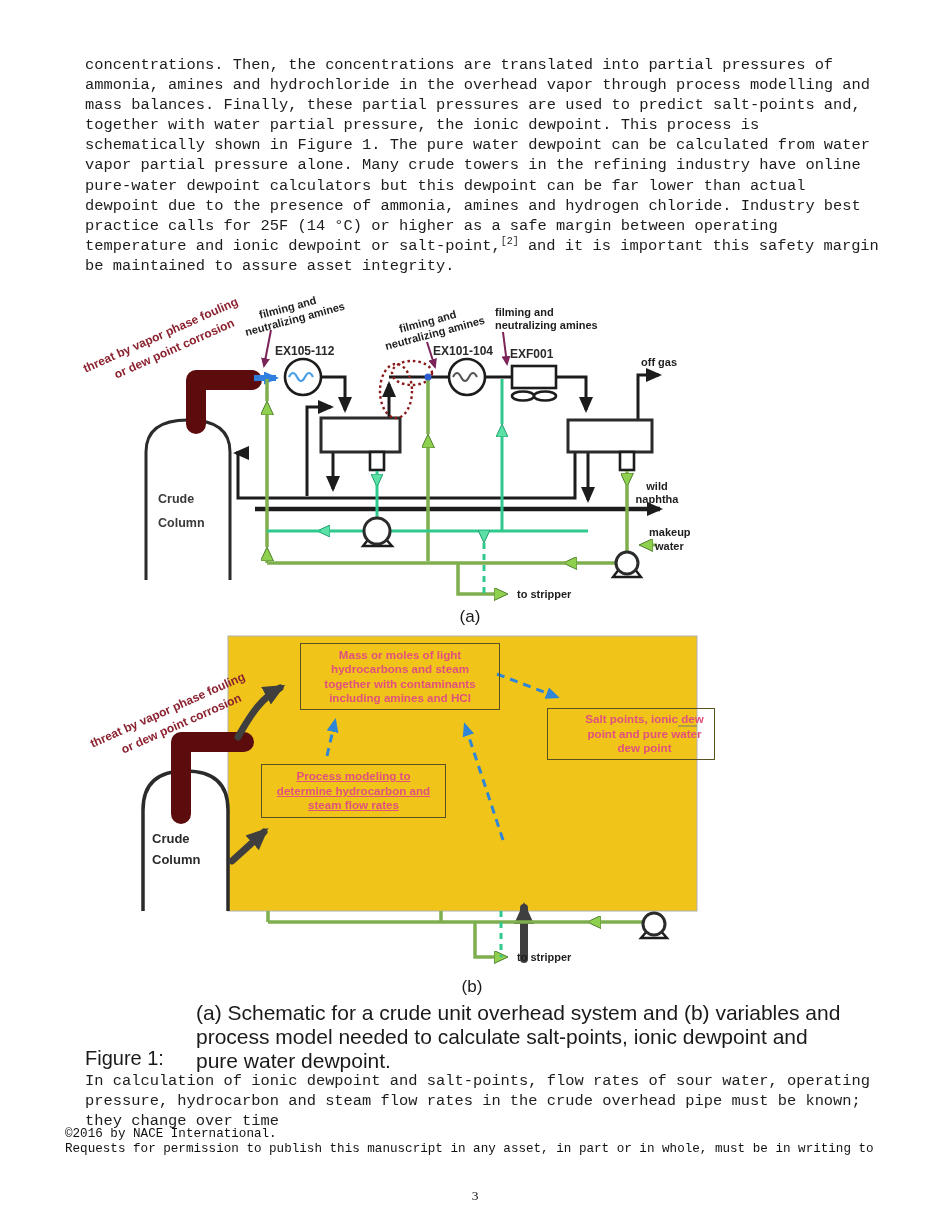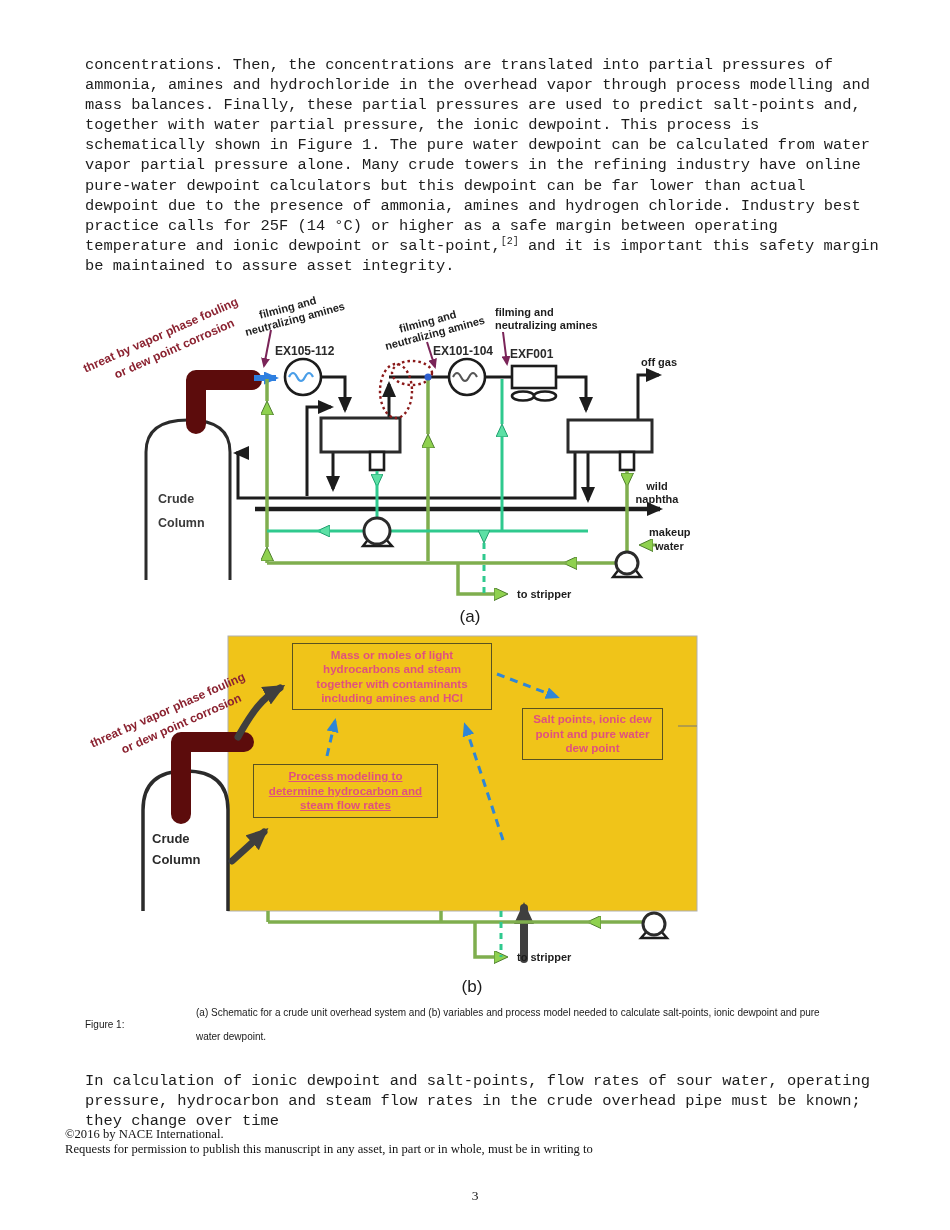--- a/index.html
+++ b/index.html
@@ -2,32 +2,32 @@
 <html><head>
 <meta charset="utf-8">
 <style>
   html,body{margin:0;padding:0;background:#e8e8e8;}
   .page{position:relative;width:950px;height:1230px;background:#ffffff;margin:0 auto;
         font-family:"Liberation Sans",sans-serif;color:#1a1a1a;overflow:hidden;}
   .para{position:absolute;font-size:15.4px;line-height:20.1px;color:#1d1d1d;text-align:left;font-family:Liberation Mono, monospace;}
   .p1{left:85px;top:55px;width:798px;}
   .p2{left:85px;top:1071px;width:798px;}
   sup{font-size:10px;line-height:0;}
-  .caption-label{position:absolute;left:85px;top:1019px;font-size:10px;}
-  .caption-text{position:absolute;left:196px;top:1001px;width:648px;font-size:10px;line-height:24px;}
+  .caption-label{position:absolute;left:85px;top:1047px;font-size:20px;}
+  .caption-text{position:absolute;left:196px;top:1001px;width:648px;font-size:21px;line-height:24px;}
   .fig-svg{position:absolute;left:0;top:0;width:950px;height:1230px;}
   .pinkbox{position:absolute;display:flex;align-items:center;justify-content:center;
            border:1.4px solid #5a5220;color:#e0517e;font-weight:bold;font-size:11.6px;
-           line-height:14.5px;text-align:center;white-space:pre-line;}
+           line-height:14.5px;text-align:center;white-space:pre-line;margin-left:8px;}
   .box-mass{left:292px;top:643px;width:198px;height:65px;}
-  .box-salt{left:522px;top:708px;width:139px;height:50px;}
+  .box-salt{left:539px;top:708px;width:139px;height:50px;padding-left:27px;}
   .box-process{left:253px;top:764px;width:183px;height:52px;text-decoration:underline;}
   .box-ammonia{left:398px;top:845px;width:185px;height:51px;}
   .footer{position:absolute;left:65px;top:1127px;width:830px;
-          font-family:Liberation Serif, serif;font-size:12.6px;line-height:14.9px;color:#111;}
+          font-family:Liberation Mono, monospace;font-size:12.6px;line-height:14.9px;color:#111;}
   .pageno{position:absolute;left:0;top:1188px;width:950px;text-align:center;
           font-family:"Liberation Serif",serif;font-size:13.5px;color:#111;}
   
   text{font-family:"Liberation Sans",sans-serif;}
   .lbl{font-size:11px;font-weight:bold;fill:#1d1d1d;}
   .lbl-eq{font-size:12px;font-weight:bold;fill:#2a2a2a;}
   .lbl-crude{font-size:12.5px;font-weight:bold;fill:#3a3a3a;}
   .lbl-crude-b{font-size:13px;font-weight:bold;fill:#2b2b2b;}
   .lbl-threat{font-size:12px;font-weight:bold;fill:#8b2230;}
   .lbl-sub{font-size:17px;fill:#1a1a1a;}

